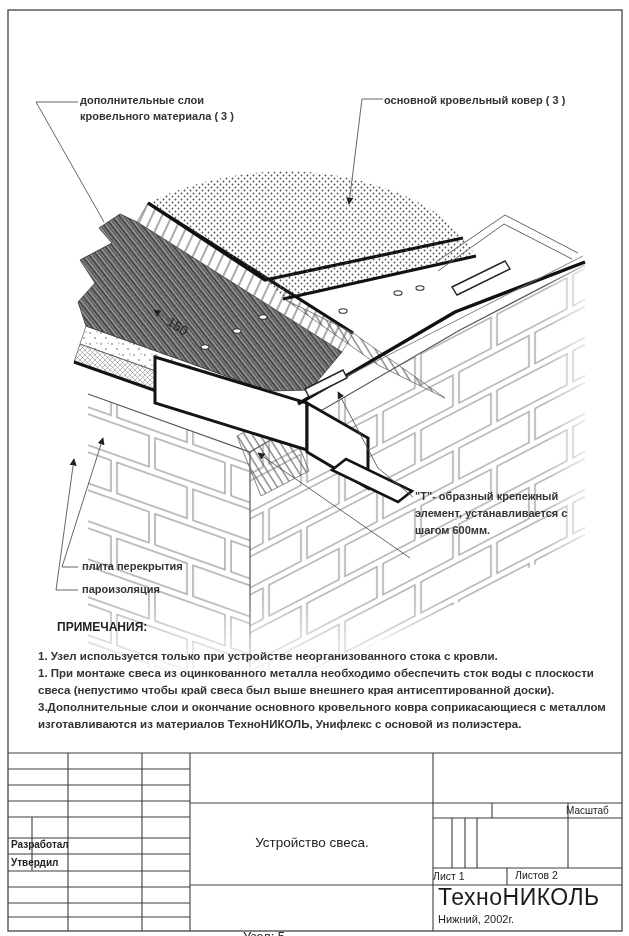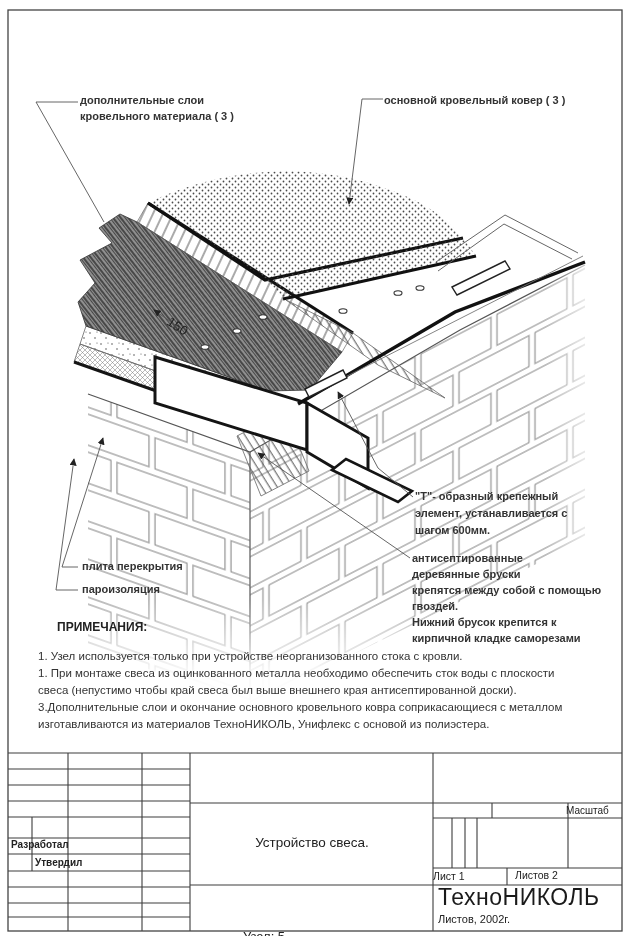--- a/index.html
+++ b/index.html
@@ -1,24 +1,24 @@
 <!DOCTYPE html>
 <html><head>
 <meta charset="utf-8">
 <style>
   html,body{margin:0;padding:0;background:#fff;}
   .page{position:relative;width:629px;height:936px;background:#fff;overflow:hidden;
         font-family:"Liberation Sans",sans-serif;color:#2e2e2e;}
   svg{position:absolute;left:0;top:0;}
   .lbl{position:absolute;font-size:11px;line-height:16px;color:#333;white-space:pre-line;font-weight:bold;}
   .notes-head{position:absolute;left:57px;top:620px;font-size:12px;font-weight:bold;color:#222;}
-  .notes-body{position:absolute;left:38px;top:648px;font-size:11.5px;line-height:17px;color:#333;}
+  .notes-body{position:absolute;left:38px;top:648px;font-size:11.5px;line-height:17px;color:#333;font-weight:bold;}
   .tb{position:absolute;color:#222;}
   .tb-dev{left:11px;top:839px;font-size:10px;font-weight:bold;}
-  .tb-app{left:11px;top:857px;font-size:10px;font-weight:bold;margin-left:24px;}
+  .tb-app{left:11px;top:857px;font-size:10px;font-weight:bold;}
   .tb-title{left:190px;top:835px;width:244px;text-align:center;font-size:13.5px;}
   .tb-node{left:190px;top:896px;width:148px;text-align:center;font-size:13px;margin-top:33px;}
   .tb-scale{left:566px;top:805px;width:54px;text-align:left;font-size:10px;}
   .tb-sheet{left:433px;top:870px;width:74px;font-size:10.5px;}
   .tb-sheets{left:515px;top:869px;width:90px;font-size:10.5px;}
   .tb-co{left:438px;top:884px;font-size:23px;letter-spacing:.5px;color:#1a1a1a;}
   .tb-sub{left:438px;top:913px;font-size:11px;}
 </style>
 </head>
 <body>
@@ -179,41 +179,35 @@
 
     <rect x="8" y="10" width="614" height="921" fill="none" stroke="#444" stroke-width="1.3"></rect>
   </svg>
 
   <div class="lbl" style="left:80px;top:92px;">дополнительные слои
 кровельного материала ( 3 )</div>
   <div class="lbl" style="left:384px;top:92px;">основной кровельный ковер ( 3 )</div>
   <div class="lbl" style="left:415px;top:488px;line-height:17px;">"Т"- образный крепежный
 элемент, устанавливается с
 шагом  600мм.</div>
-  <div class="lbl" style="left:412px;top:550px;">антисептированные
-деревянные бруски
-крепятся между собой с помощью
-гвоздей.
-Нижний брусок крепится к
-кирпичной кладке саморезами</div>
   <div class="lbl" style="left:82px;top:558px;">плита перекрытия</div>
   <div class="lbl" style="left:82px;top:581px;">пароизоляция</div>
 
   <div class="notes-head">ПРИМЕЧАНИЯ:</div>
   <div class="notes-body">
     <div>1. Узел используется только при устройстве неорганизованного стока с кровли.</div>
     <div>1. При монтаже свеса из оцинкованного металла необходимо обеспечить сток воды с плоскости</div>
     <div>свеса  (непустимо чтобы край свеса был выше  внешнего края антисептированной доски).</div>
     <div>3.Дополнительные слои и окончание основного кровельного ковра соприкасающиеся с металлом</div>
     <div>изготавливаются из материалов ТехноНИКОЛЬ, Унифлекс с основой из полиэстера.</div>
   </div>
 
   <div class="tb tb-dev">Разработал</div>
   <div class="tb tb-app">Утвердил</div>
   <div class="tb tb-title">Устройство свеса.</div>
   <div class="tb tb-node">Узел: 5</div>
   <div class="tb tb-scale">Масштаб</div>
   <div class="tb tb-sheet">Лист 1</div>
   <div class="tb tb-sheets">Листов 2</div>
   <div class="tb tb-co">ТехноНИКОЛЬ</div>
-  <div class="tb tb-sub">Листов, 2002г.</div>
+  <div class="tb tb-sub">Нижний, 2002г.</div>
 
 </div>
 
 </body></html>

